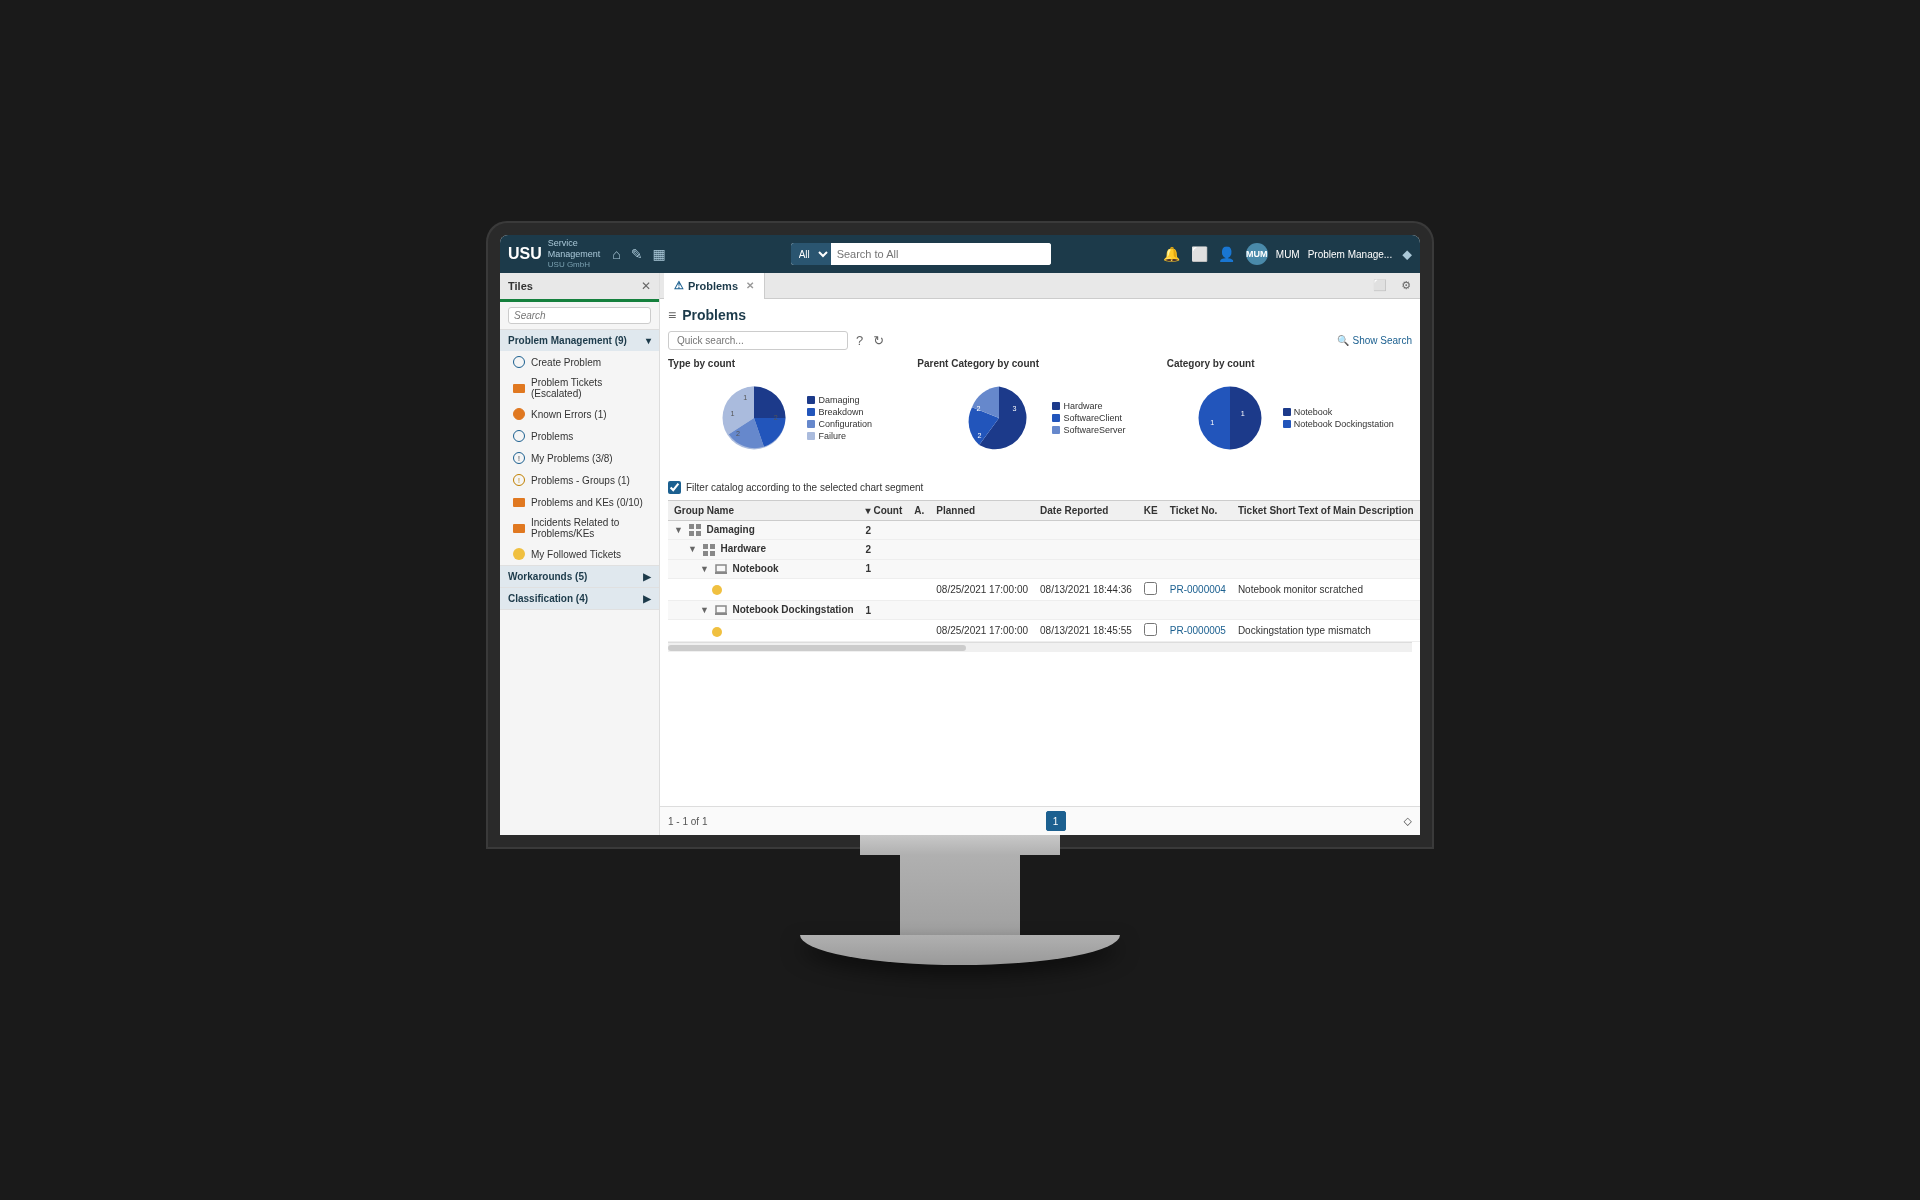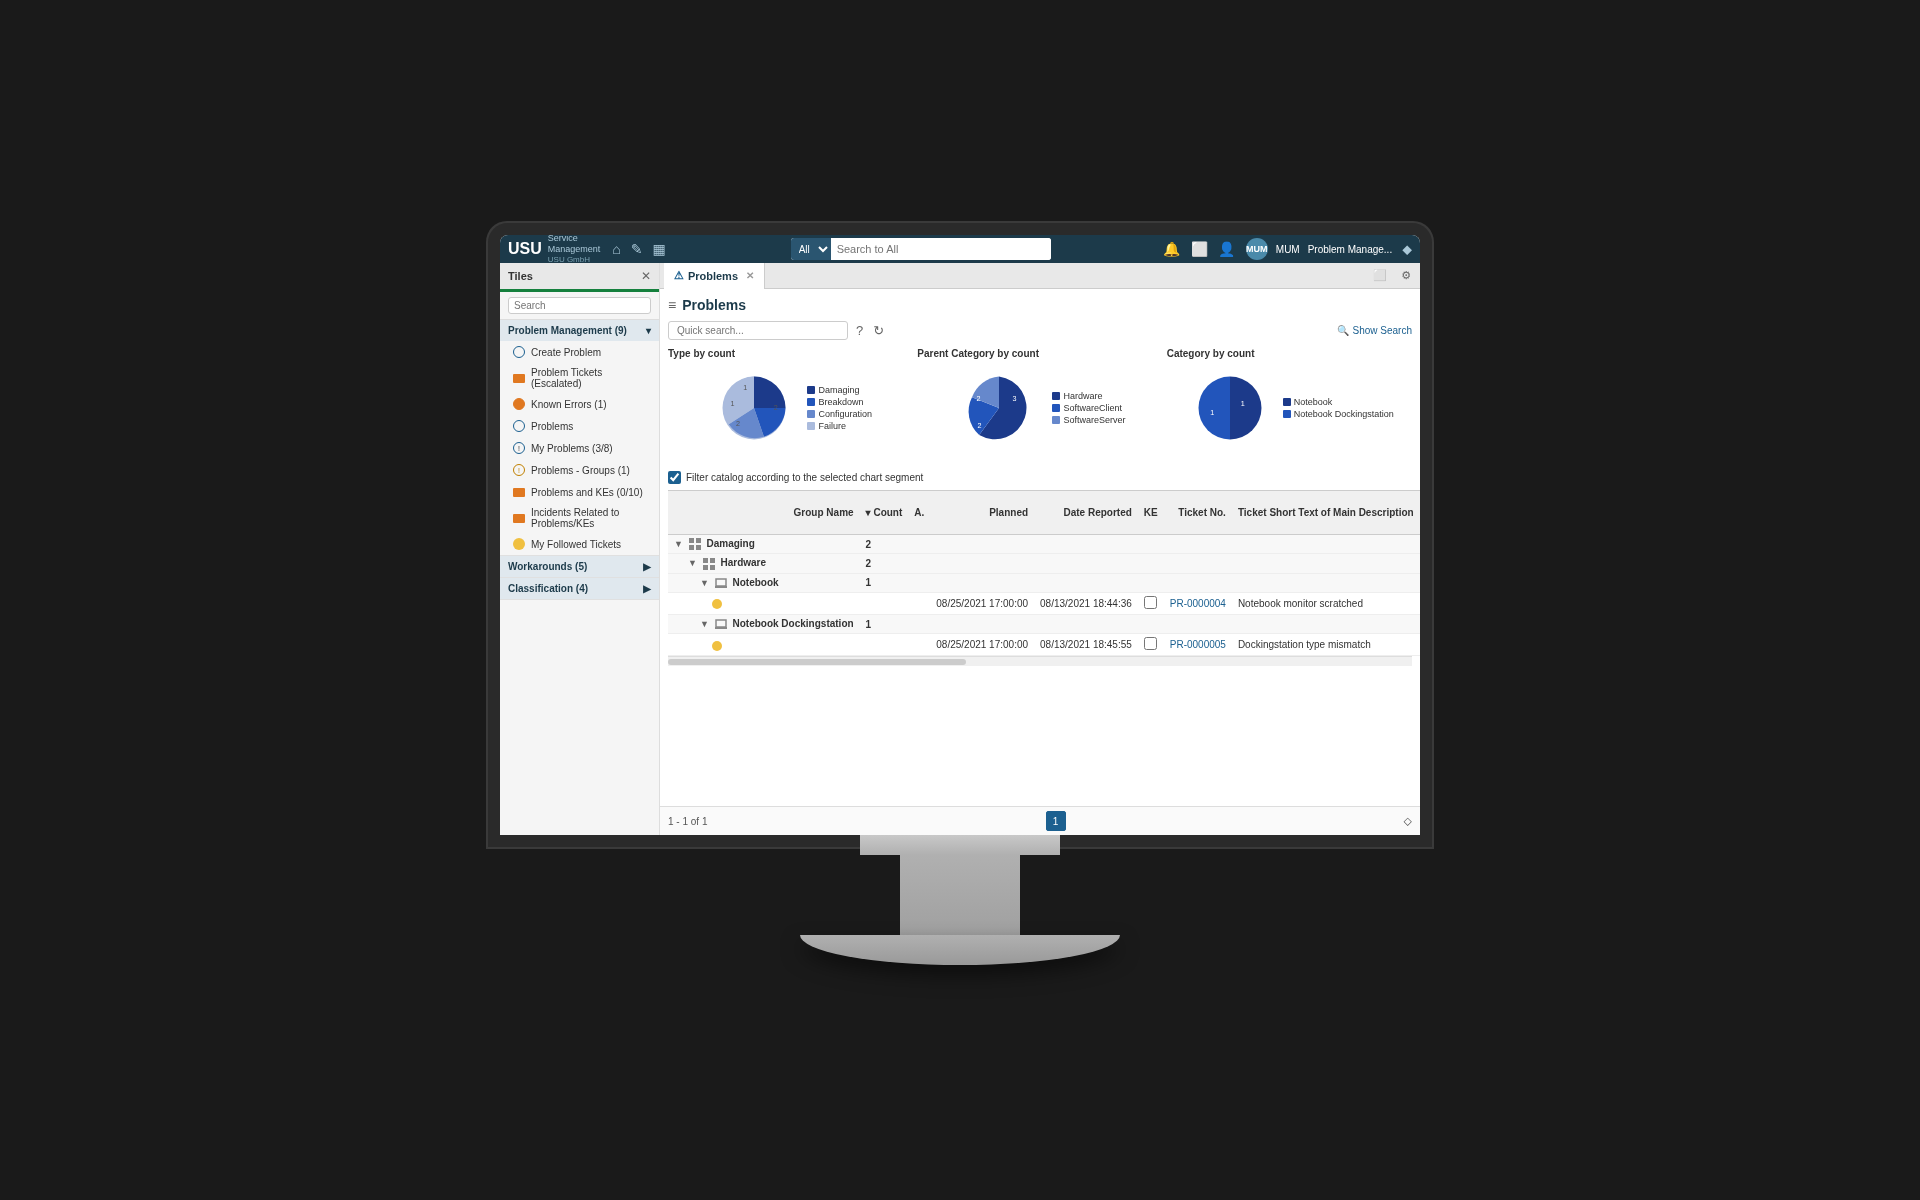--- a/index.html
+++ b/index.html
@@ -56,21 +56,21 @@
       height: 600px;
       display: flex;
       flex-direction: column;
       font-size: 11px;
       color: #333;
     }
 
     
     .top-nav {
       background: #1c3a4a;
-      height: 28px;
+      height: 38px;
       display: flex;
       align-items: center;
       padding: 0 8px;
       color: #fff;
       flex-shrink: 0;
       justify-content: center;
     }
 
     .nav-logo {
       display: flex;
@@ -213,20 +213,21 @@
       border-bottom: 1px solid #ddd;
     }
 
     .sidebar-search input {
       width: 100%;
       border: 1px solid #ccc;
       border-radius: 3px;
       padding: 2px 5px;
       font-size: 10px;
       outline: none;
+      font-style: italic;
     }
 
     .sidebar-group {
       border-bottom: 1px solid #e0e0e0;
     }
 
     .sidebar-group-header {
       display: flex;
       justify-content: space-between;
       align-items: center;
@@ -462,22 +463,22 @@
     .data-table {
       width: 100%;
       border-collapse: collapse;
       font-size: 10px;
     }
 
     .data-table th {
       background: #f0f0f0;
       border-bottom: 1px solid #ccc;
       border-top: 1px solid #ccc;
-      padding: 16px 6px;
-      text-align: right;
+      padding: 4px 6px;
+      text-align: left;
       font-weight: bold;
       color: #333;
       white-space: nowrap;
     }
 
     .data-table td {
       padding: 3px 6px;
       border-bottom: 1px solid #eee;
       color: #333;
       white-space: nowrap;

